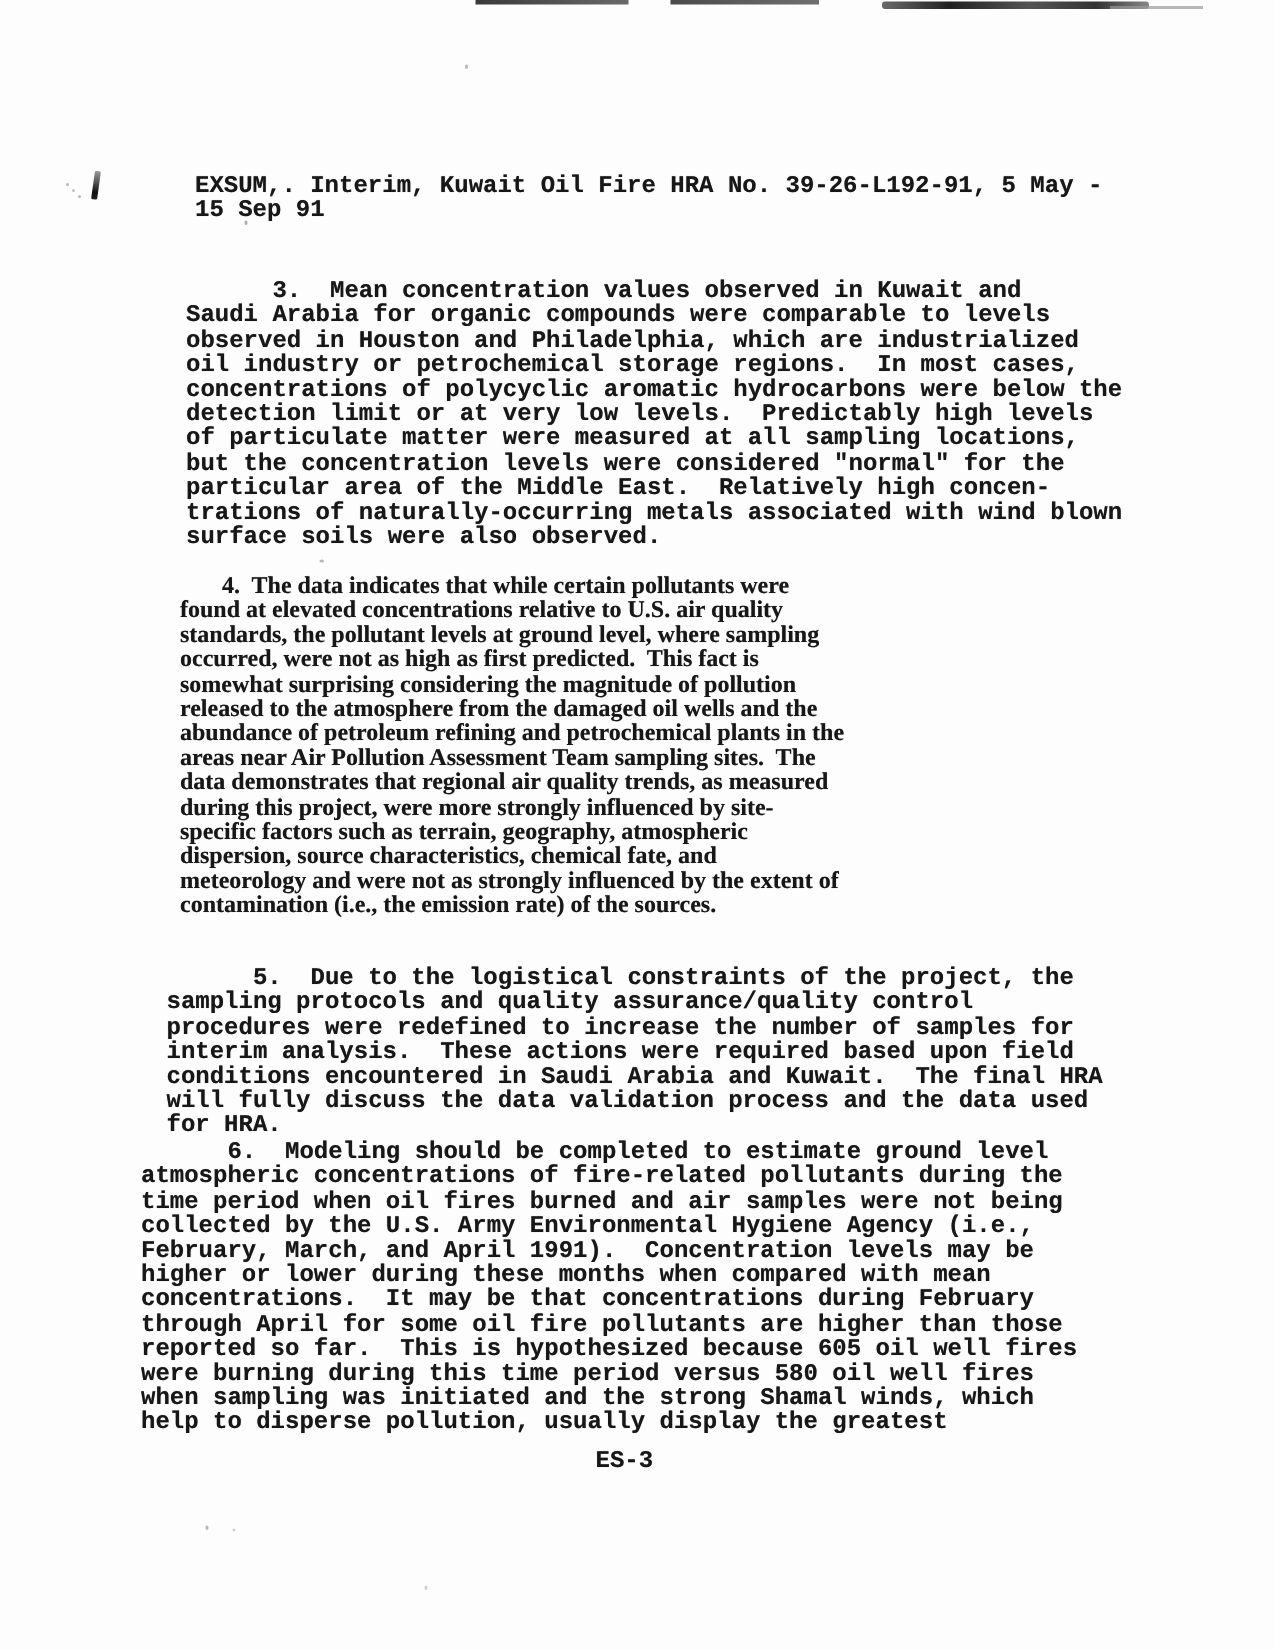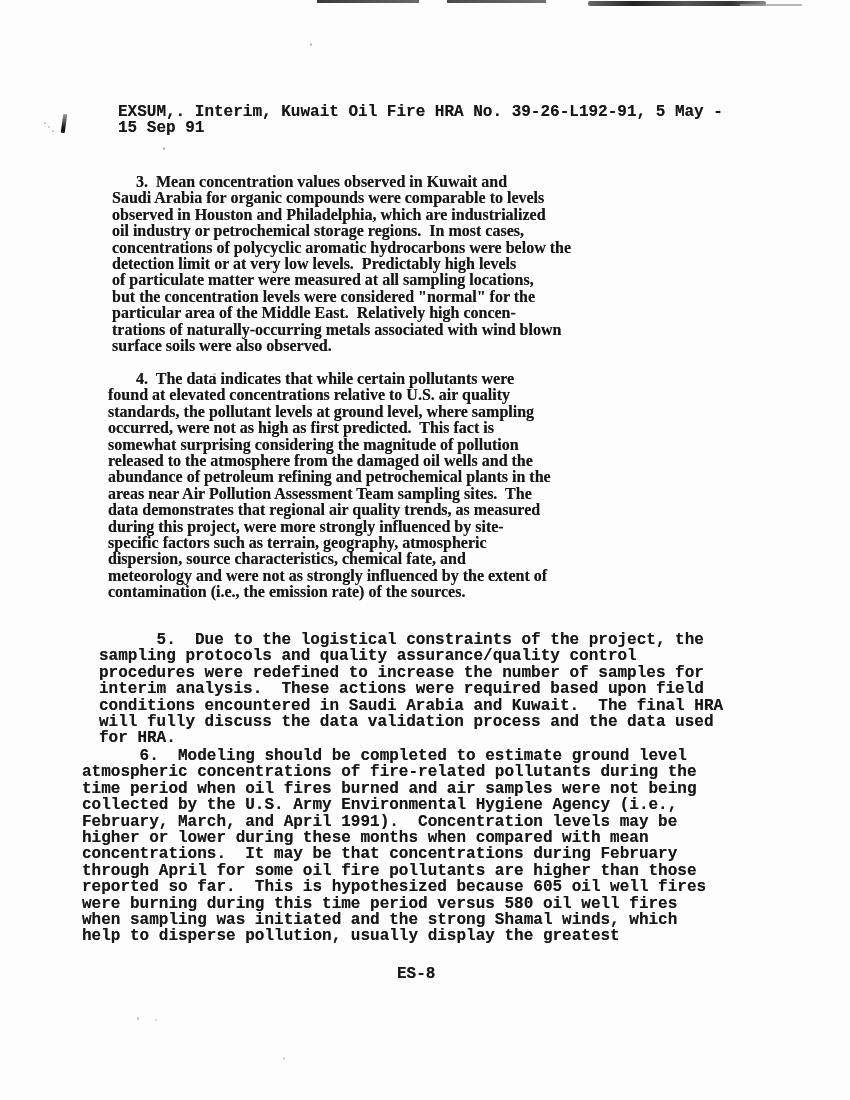--- a/index.html
+++ b/index.html
@@ -6,32 +6,32 @@
   .page {
     position: relative;
     width: 850px;
     height: 1100px;
     background: #fdfdfd;
     overflow: hidden;
     font-family: "Liberation Mono", "DejaVu Sans Mono", monospace;
   }
   .typed {
     position: absolute;
-    margin: 0;
+    margin: 12px;
     font-family: "Liberation Mono", "DejaVu Sans Mono", monospace;
     font-size: 16px;
     font-weight: 700;
     line-height: 16.4px;
     color: #171717;
     white-space: pre;
     letter-spacing: 0;
     text-shadow: 0 0 0.5px rgba(0,0,0,0.55);
   }
   .header-block { left: 118px; top: 104px; }
-  .para-3 { left: 112px; top: 174px; font-family: Liberation Serif, serif; }
+  .para-3 { left: 112px; top: 174px; }
   .para-4 { left: 108px; top: 371px; font-family: Liberation Serif, serif; }
   .para-5 { left: 99px;  top: 632px; }
   .para-6 { left: 82px;  top: 748px; }
   .footer-block { position: absolute; left: 397px; top: 966px;
     font: 700 16px/16.4px "Liberation Mono", "DejaVu Sans Mono", monospace;
     color: #171717; text-shadow: 0 0 0.5px rgba(0,0,0,0.55); }
 
   
   .scan-bar { position: absolute; height: 3px; top: 0; }
   .scan-bar.a { left: 317px; width: 102px; background: linear-gradient(to right, #3a3a3a, #6a6a6a); }
@@ -122,15 +122,15 @@
 collected by the U.S. Army Environmental Hygiene Agency (i.e.,
 February, March, and April 1991).  Concentration levels may be
 higher or lower during these months when compared with mean
 concentrations.  It may be that concentrations during February
 through April for some oil fire pollutants are higher than those
 reported so far.  This is hypothesized because 605 oil well fires
 were burning during this time period versus 580 oil well fires
 when sampling was initiated and the strong Shamal winds, which
 help to disperse pollution, usually display the greatest</pre>
 
-  <div class="footer-block">ES-8</div>
+  <div class="footer-block">ES-3</div>
 
 </div>
 
 </body></html>

